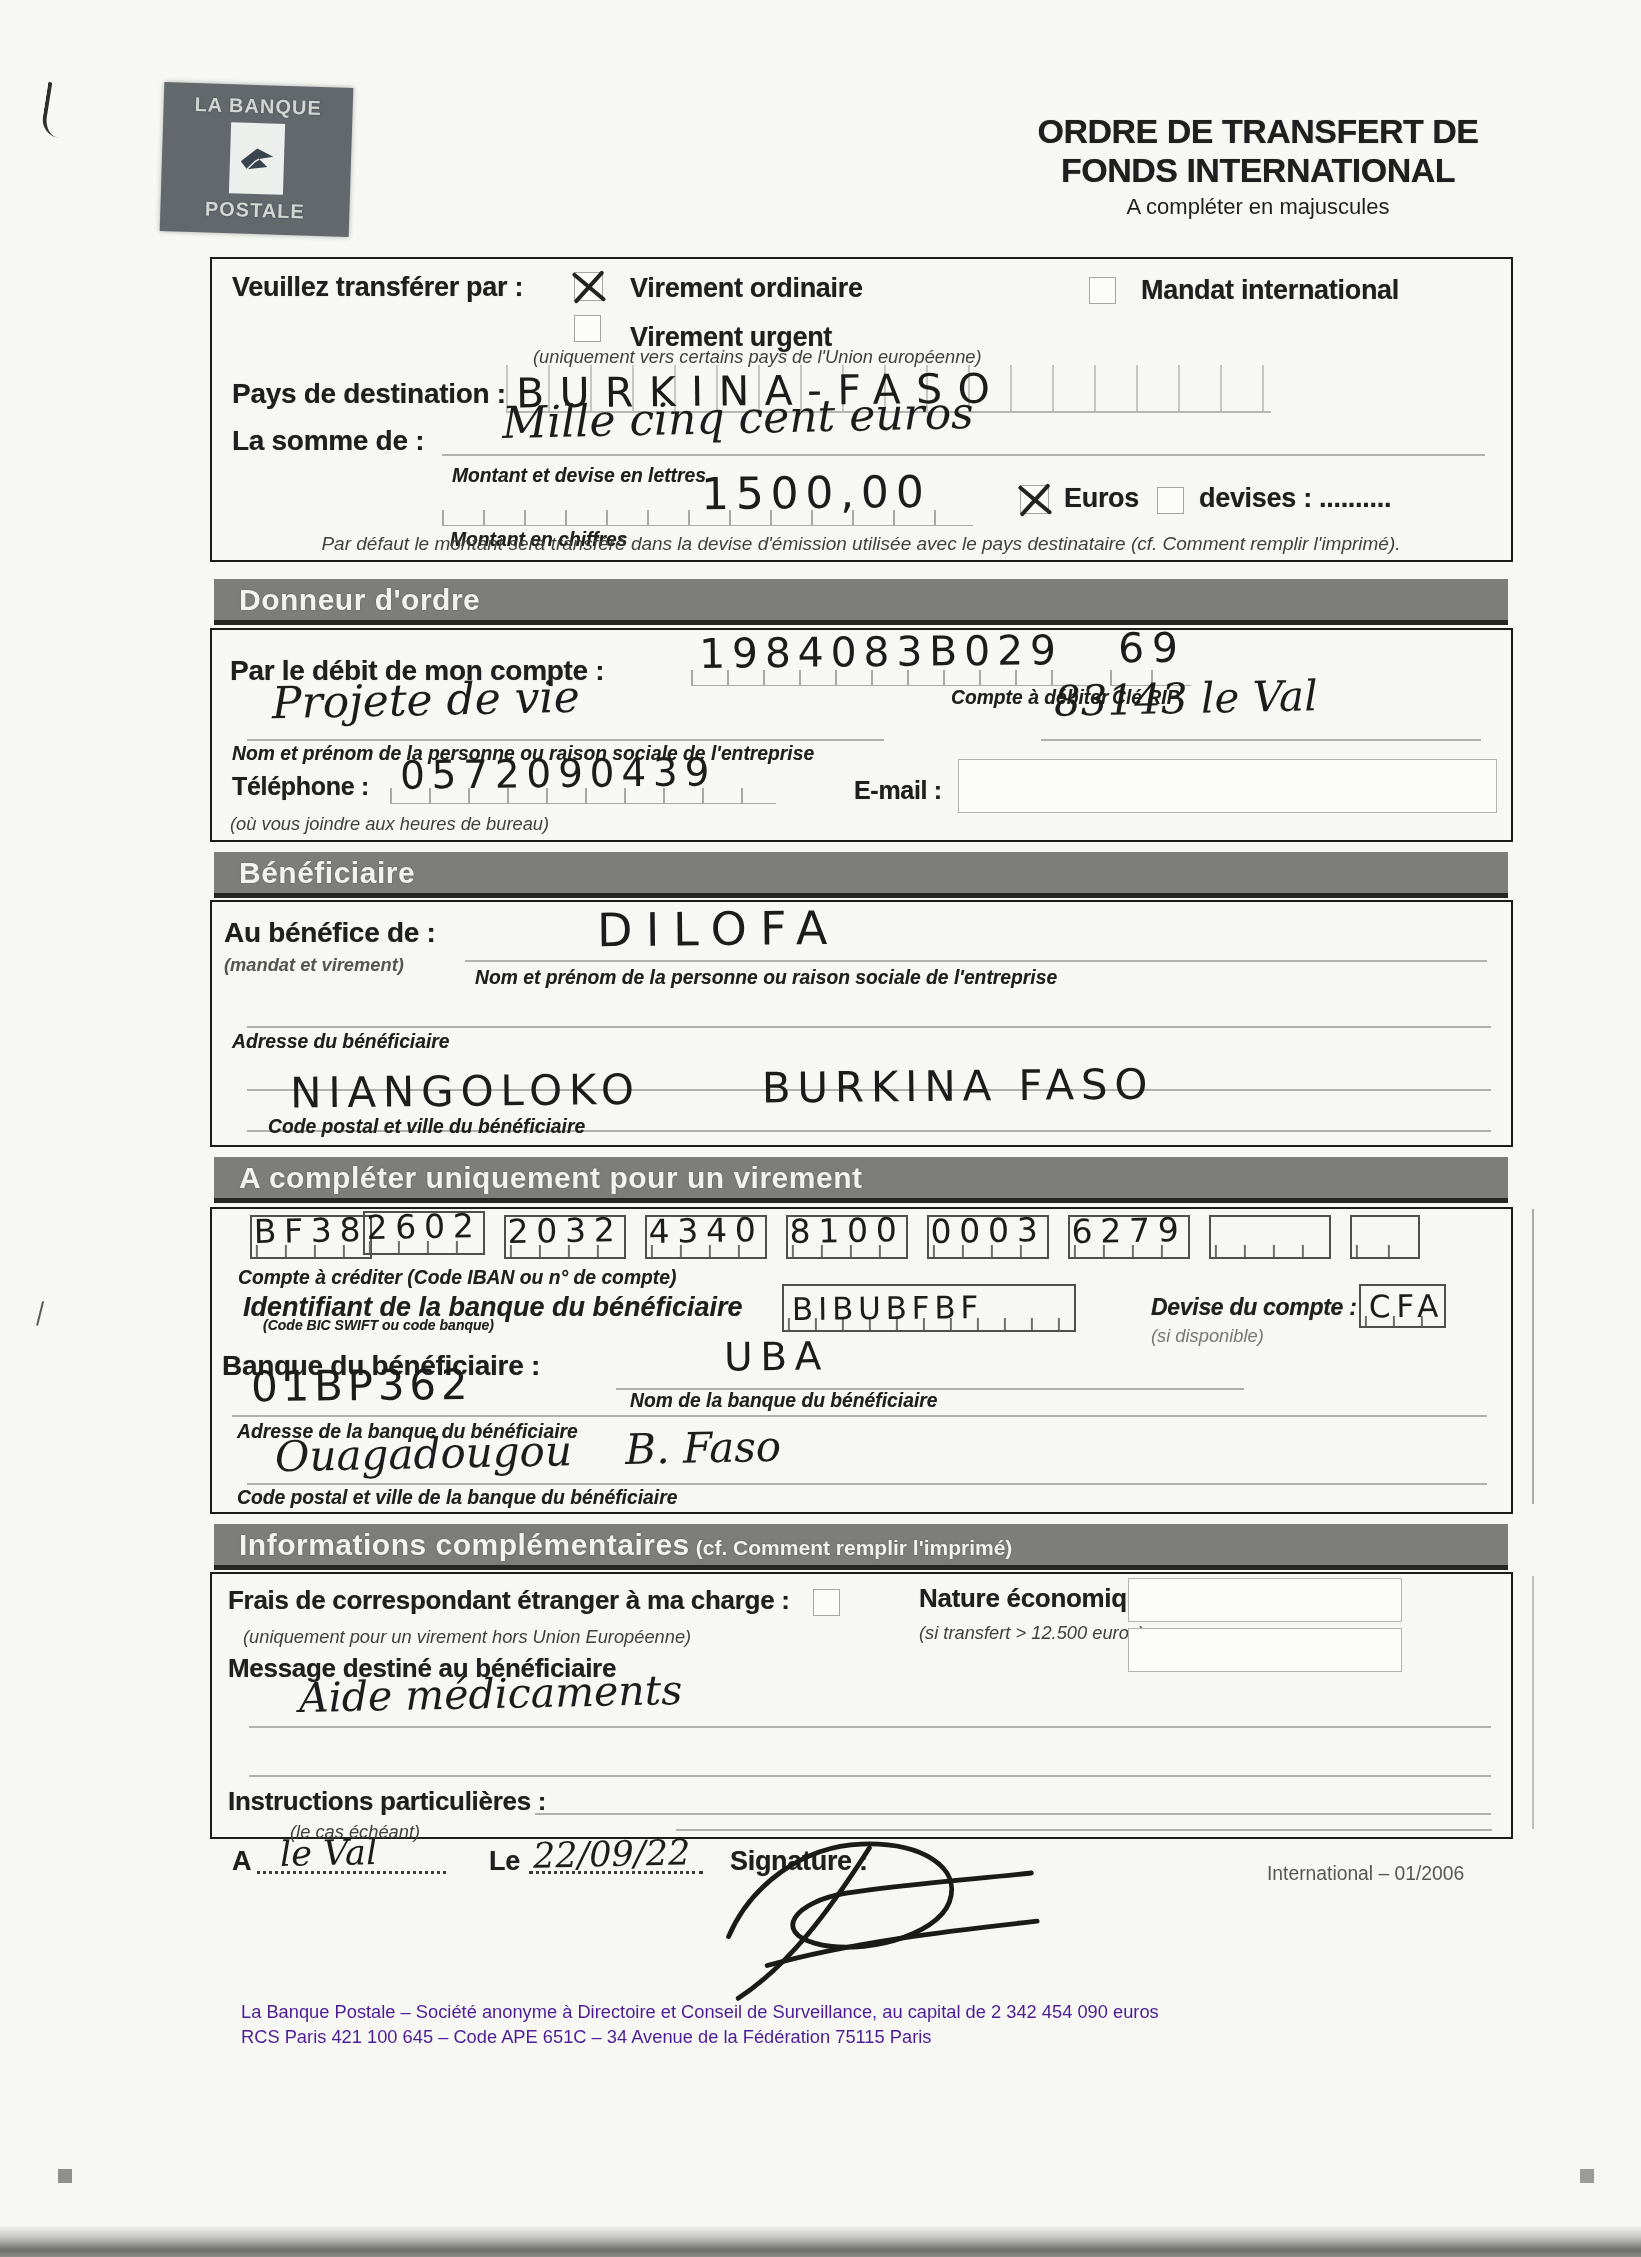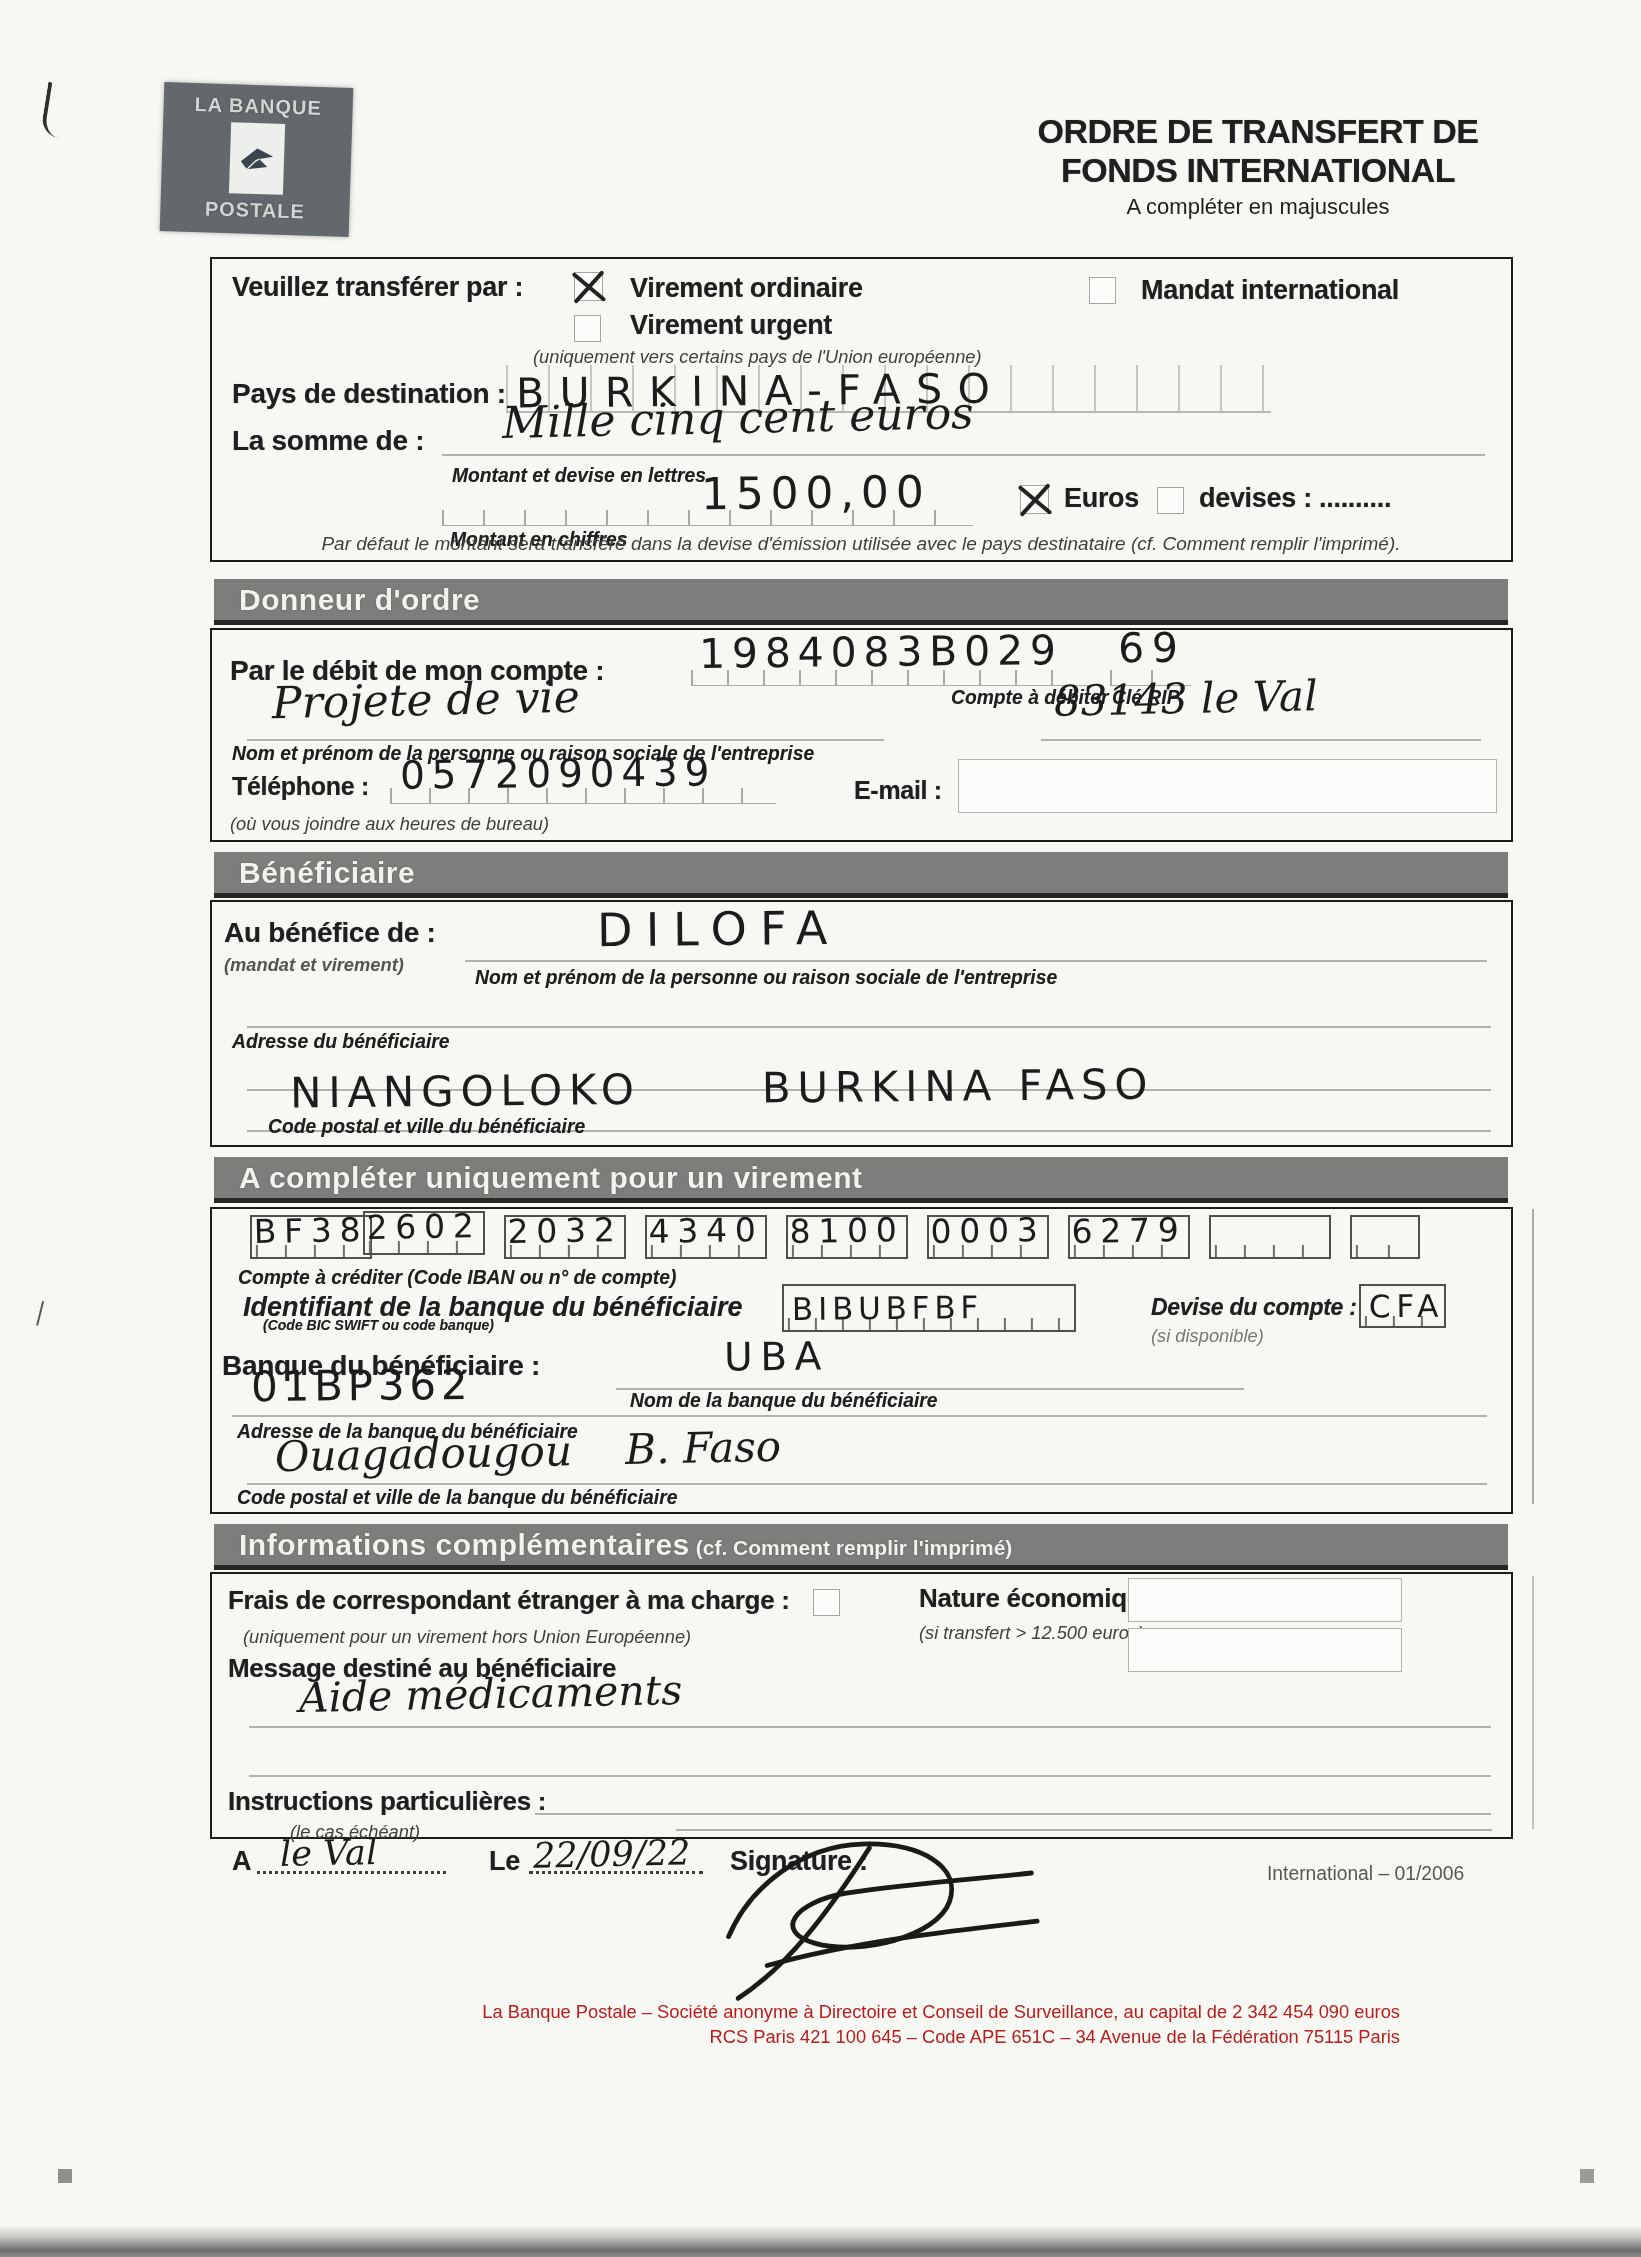--- a/index.html
+++ b/index.html
@@ -40,21 +40,21 @@
   .dots { position:absolute; border-bottom:3.9px dotted #3c3c3a; }
   .logo { position:absolute; left:162px; top:85px; width:189px; height:149px; background:#62686c;
           transform:rotate(1.8deg); display:flex; flex-direction:column; align-items:center;
           justify-content:space-between; padding:9.7px 0 11.6px; box-sizing:border-box;
           box-shadow:0 0 5.8px rgba(60,60,60,.4); }
   .logo .lt { color:#d2d5d2; font-weight:bold; font-size:20px; letter-spacing:1px; text-shadow:0 0 1.9px #3c4146; }
   .logo .emb { width:54px; height:71px; background:#edefec; display:flex; align-items:center; justify-content:center; }
   .title { position:absolute; left:985px; top:112px; width:546px; text-align:center; }
   .title .t1 { font-weight:bold; font-size:34px; line-height:39px; letter-spacing:-0.5px; text-shadow:0 0 0.8px rgba(30,30,30,.6); }
   .title .st { font-size:22px; margin-top:3.9px; }
-  .footer { position:absolute; left:241px; width:1159px; text-align:right; font-size:18.3px; color:#b91c1c; }
+  .footer { position:absolute; left:241px; width:1159px; text-align:left; font-size:18.3px; color:#4c1d95; }
   .ref { position:absolute; font-size:19.3px; color:#565654; }
   .band { position:absolute; left:0; top:2226px; width:1641px; height:31px;
           background:linear-gradient(#f2f2ef,#c9c9c6 35%,#6e6e6c 78%,#8c8c8a); }
   .sq { position:absolute; width:13.5px; height:13.5px; background:#8f8f8d; }
   .vline { position:absolute; width:1.9px; background:#8a8a88; }
   svg { display:block; }
 </style>
 </head>
 <body>
 
@@ -88,21 +88,21 @@
   </div>
 
   <div class="box" style="left:210px;top:257px;width:1299px;height:301px;"></div>
 
   <div class="lbl" style="left:232px;top:272px;font-size:27px;">Veuillez transférer par :</div>
   <div class="cb checked" style="left:574px;top:272px;"></div>
   <div class="lbl" style="left:630px;top:273px;font-size:27px;">Virement ordinaire</div>
   <div class="cb" style="left:1089px;top:277px;width:25px;height:25px;"></div>
   <div class="lbl" style="left:1141px;top:275px;font-size:27px;">Mandat international</div>
   <div class="cb" style="left:574px;top:315px;width:25px;height:25px;"></div>
-  <div class="lbl" style="left:630px;top:310px;font-size:27px;">Virement urgent</div>
+  <div class="lbl" style="left:630px;top:322px;font-size:27px;">Virement urgent</div>
   <div class="note" style="left:533px;top:346px;">(uniquement vers certains pays de l'Union européenne)</div>
 
   <div class="lbl" style="left:232px;top:378px;font-size:28px;">Pays de destination :</div>
   <div class="comb tall" style="left:506px;top:365px;width:765px;height:46px;"></div>
   <div class="caps" style="left:516px;top:367px;font-size:41px;letter-spacing:15.4px;">BURKINA-FASO</div>
 
   <div class="lbl" style="left:232px;top:425px;font-size:28px;">La somme de :</div>
   <div class="fl" style="left:442px;top:406px;width:1043px;height:48px;"></div>
   <div class="hand" style="left:502px;top:392px;font-size:44px;">Mille cinq cent euros</div>
   <div class="cap" style="left:452px;top:465px;">Montant et devise en lettres</div>

